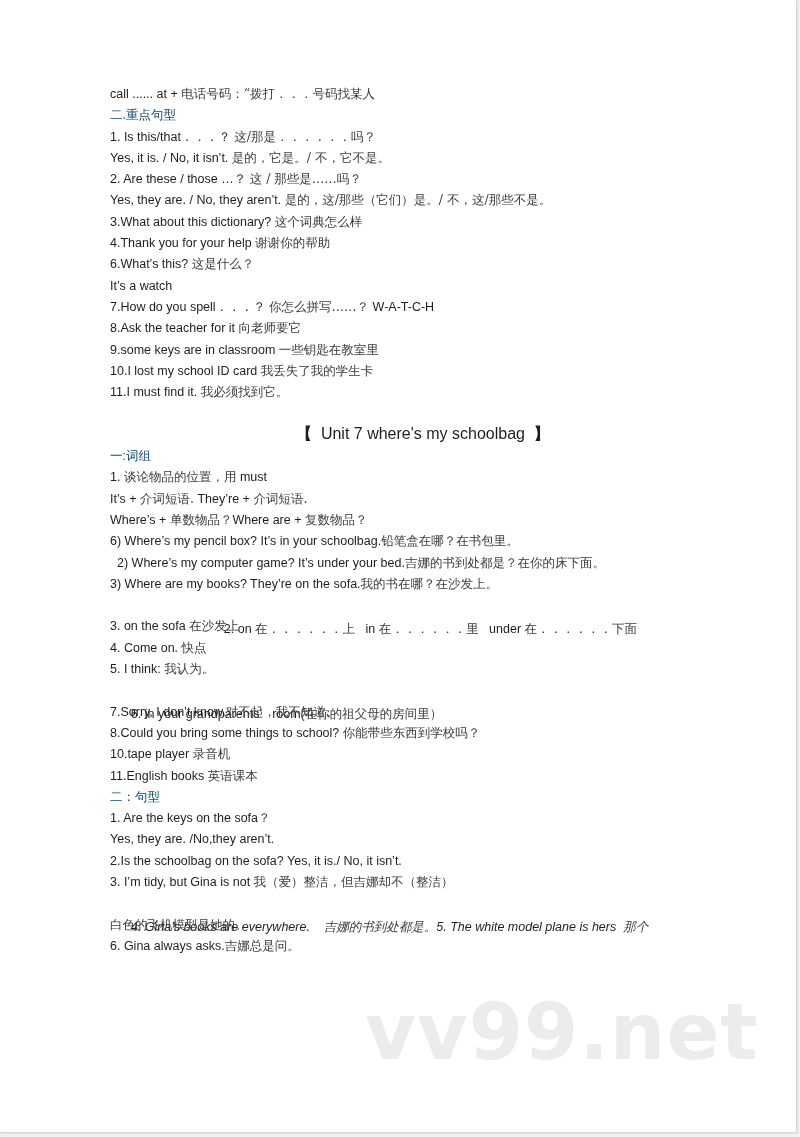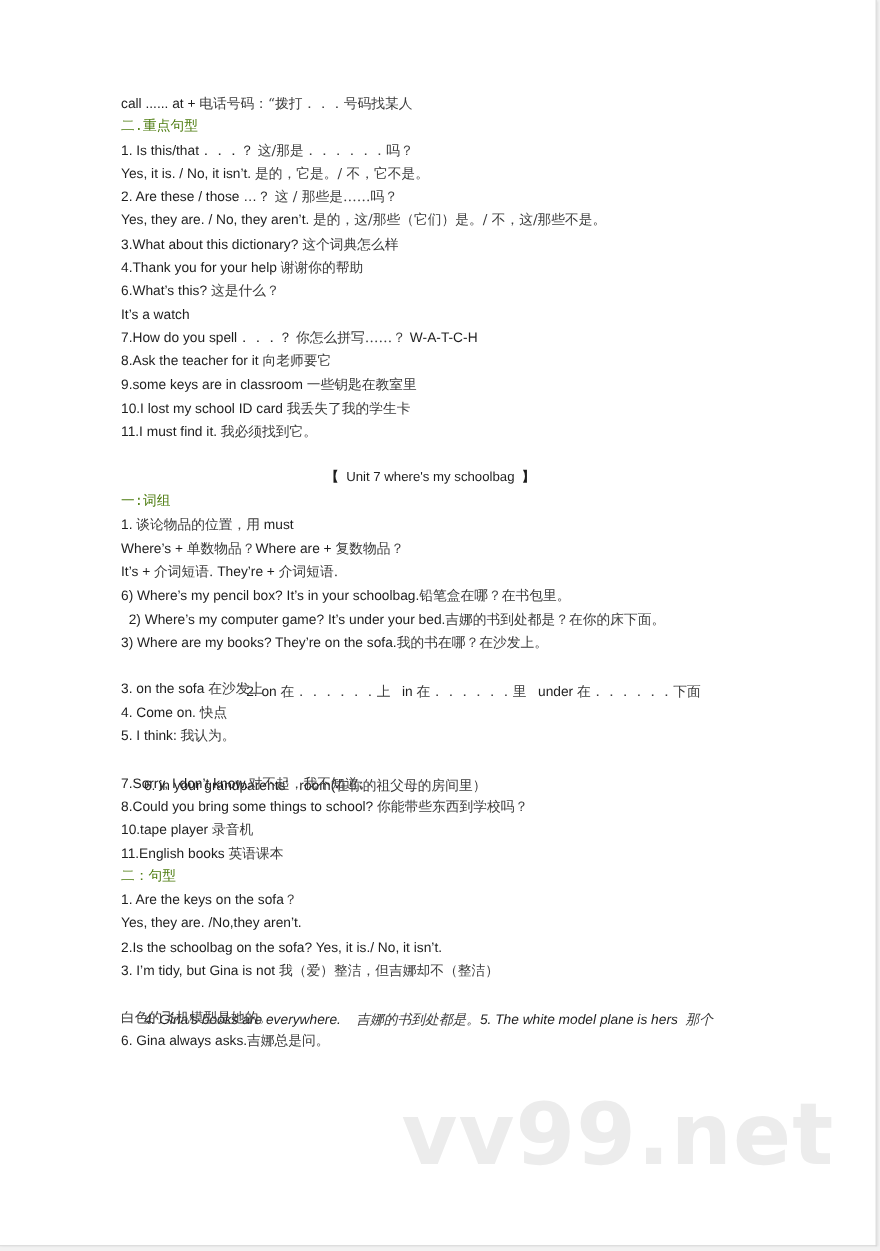--- a/index.html
+++ b/index.html
@@ -37,29 +37,29 @@
       font-size: 12.5px;
       color: #1e1e1e;
       white-space: nowrap;
     }
     .line .zh {
       font-family: "DejaVu Serif", "Liberation Serif", serif;
       color: #3a3a3a;
       font-size: 12.5px;
     }
     .line.heading-zh {
-      font-family: Liberation Mono, monospace;
-      color: #4d7c0f;
+      font-family: Liberation Sans, sans-serif;
+      color: #0c4a6e;
     }
     .line.indent { padding-left: 7px; }
     .gap { height: 21.3px; }
     .unit-title {
       height: 21.3px;
       line-height: 21.3px;
-      font-size: 12px;
+      font-size: 16px;
       color: #1e1e1e;
       text-align: left;
       padding-left: 186px;
       white-space: nowrap;
     }
     .unit-title .bracket { font-weight: bold; font-family: "DejaVu Serif", serif; }
     .watermark {
       position: absolute;
       left: 365px;
       top: 993px;
@@ -127,24 +127,24 @@
 
     <div class="unit-title">
       <span class="bracket">【</span><span style="white-space:pre;">  Unit 7 where's my schoolbag  </span><span class="bracket">】</span>
     </div>
 
     <div class="line heading-zh">一:词组</div>
     <div class="line">
       <span>1. </span><span class="zh">谈论物品的位置，用</span><span> must</span>
     </div>
     <div class="line">
+      <span>It’s + </span><span class="zh">介词短语.</span><span> They’re + </span><span class="zh">介词短语.</span>
+    </div>
+    <div class="line">
       <span>Where’s + </span><span class="zh">单数物品？</span><span>Where are + </span><span class="zh">复数物品？</span>
-    </div>
-    <div class="line">
-      <span>It’s + </span><span class="zh">介词短语.</span><span> They’re + </span><span class="zh">介词短语.</span>
     </div>
     <div class="line">
       <span>6) Where’s my pencil box? It’s in your schoolbag.</span><span class="zh">铅笔盒在哪？在书包里。</span>
     </div>
     <div class="line indent">
       <span>2) Where’s my computer game? It’s under your bed.</span><span class="zh">吉娜的书到处都是？在你的床下面。</span>
     </div>
     <div class="line">
       <span>3) Where are my books? They’re on the sofa.</span><span class="zh">我的书在哪？在沙发上。</span>
     </div>

